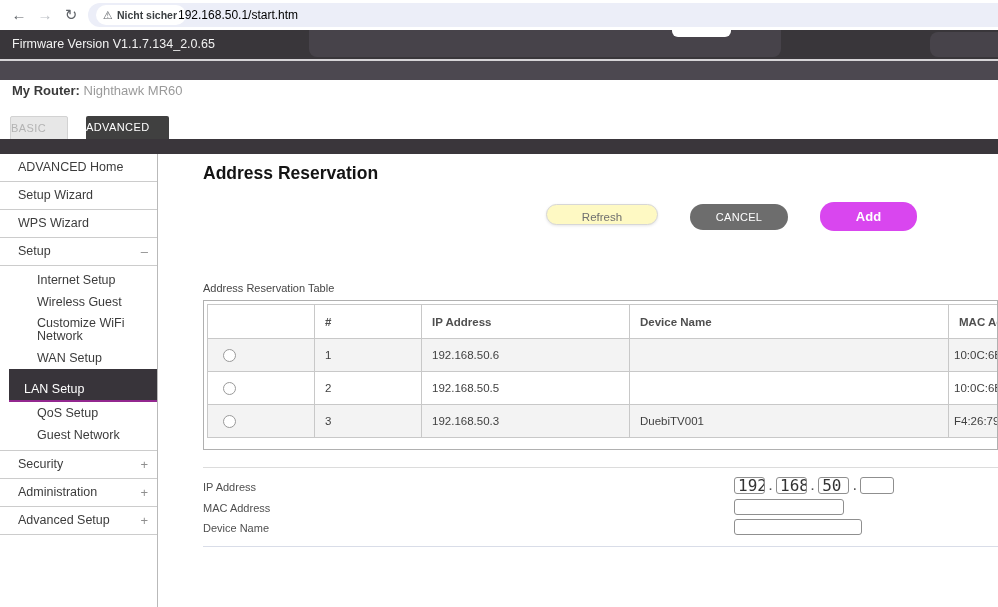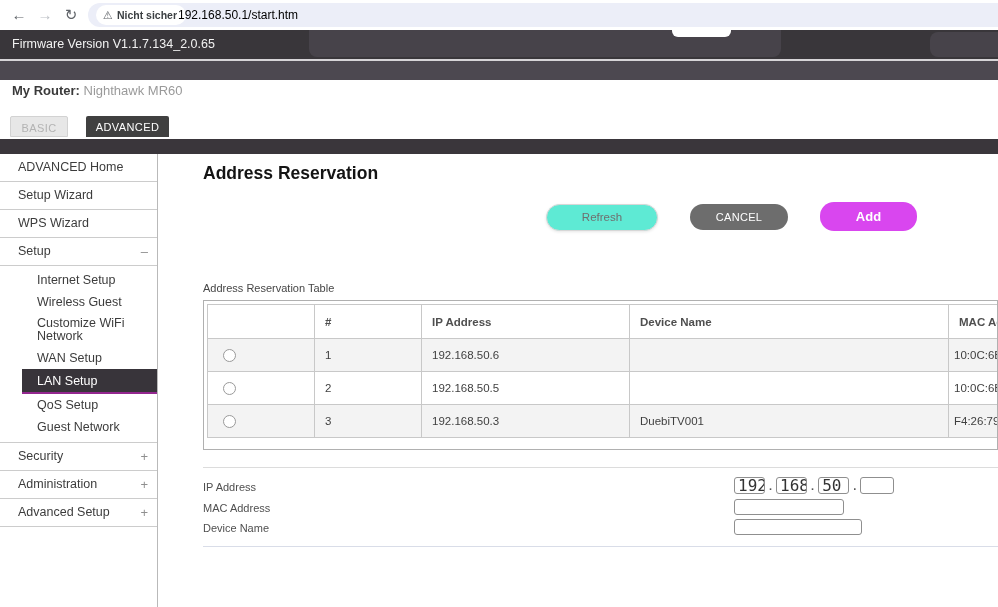--- a/index.html
+++ b/index.html
@@ -31,45 +31,45 @@
                    background:#47434a; border-radius:8px 0 0 8px; }
   .firmware { position:absolute; left:12px; top:0; height:29px; line-height:29px;
               color:#f2f2f2; font-size:12.5px; }
   .hdr-divider { position:absolute; left:0; top:59px; width:998px; height:2px; background:#d6d4d7; }
   .hdr2 { position:absolute; left:0; top:61px; width:998px; height:19px; background:#4c4850; }
 
   .my-router { position:absolute; left:12px; top:83px; font-size:13px; color:#9a9a9a; }
   .my-router b { color:#3a3a3a; }
 
   
-  .tab { position:absolute; height:21px; line-height:23px; text-align:center;
+  .tab { position:absolute; height:38px; line-height:23px; 
          font-size:11px; letter-spacing:.4px; border-radius:2px 2px 0 0; cursor:pointer; }
   .tab-basic { left:10px; top:116px; width:58px; background:#e7e7e7;
                border:1px solid #d2d2d2; color:#b3b3b3; }
   .tab-advanced { left:70px; top:116px; width:83px; background:#404040; color:#ffffff;margin-left:16px; }
   .tabstrip { position:absolute; left:0; top:139px; width:998px; height:15px; background:#3a363b; }
 
   
   .sidebar { position:absolute; left:0; top:154px; width:158px; height:453px;
              background:#fff; border-right:1px solid #b9b9b9; }
   .side-item { position:relative; padding:6px 10px 7px 18px; font-size:12.5px; color:#3c3c3c;
                border-bottom:1px solid #cccccc; cursor:pointer; }
   .side-item .tog { position:absolute; right:9px; top:6px; color:#8f8f8f; font-size:13px; }
   .subgroup { border-bottom:0; padding:3px 0 4px 0; }
   .sub-item { padding:4px 0 4px 37px; font-size:12.5px; color:#3c3c3c; cursor:pointer; }
   .sub-item.wrap { line-height:13px; }
-  .sub-item.active { margin-left:22px; padding:5px 0 4px 15px; background:#38343a;
+  .sub-item.active { margin-left:9px; padding:13px 0 4px 15px; background:#38343a;
                      color:#ffffff; border-bottom:2px solid #93278f; }
 
   
   .page-title { position:absolute; left:203px; top:163px; font-size:17.5px;
                 font-weight:bold; color:#141414; }
   .btn { position:absolute; text-align:center; cursor:pointer; }
-  .btn-refresh { left:546px; top:204px; width:112px; height:27px; line-height:25px;
-                 background:#5eead4; border:1px solid #d7d7d7; border-radius:14px;
+  .btn-refresh { left:546px; top:204px; width:112px; height:21px; line-height:25px;
+                 background:#fef9c3; border:1px solid #d7d7d7; border-radius:14px;
                  color:#6f6f6f; font-size:11.5px; box-shadow:0 1px 3px rgba(0,0,0,.10); }
   .btn-cancel { left:690px; top:204px; width:98px; height:26px; line-height:26px;
                 background:#6d6d6d; border-radius:13px; color:#ffffff; font-size:11px;
                 letter-spacing:.3px; }
   .btn-add { left:820px; top:202px; width:97px; height:29px; line-height:29px;
              background:#d946ef; border-radius:14px; color:#ffffff; font-size:13px;
              font-weight:bold; }
 
   .table-label { position:absolute; left:203px; top:282px; font-size:11px; color:#464646; }
   .res-table-wrap { position:absolute; left:203px; top:300px; width:795px; height:150px;

